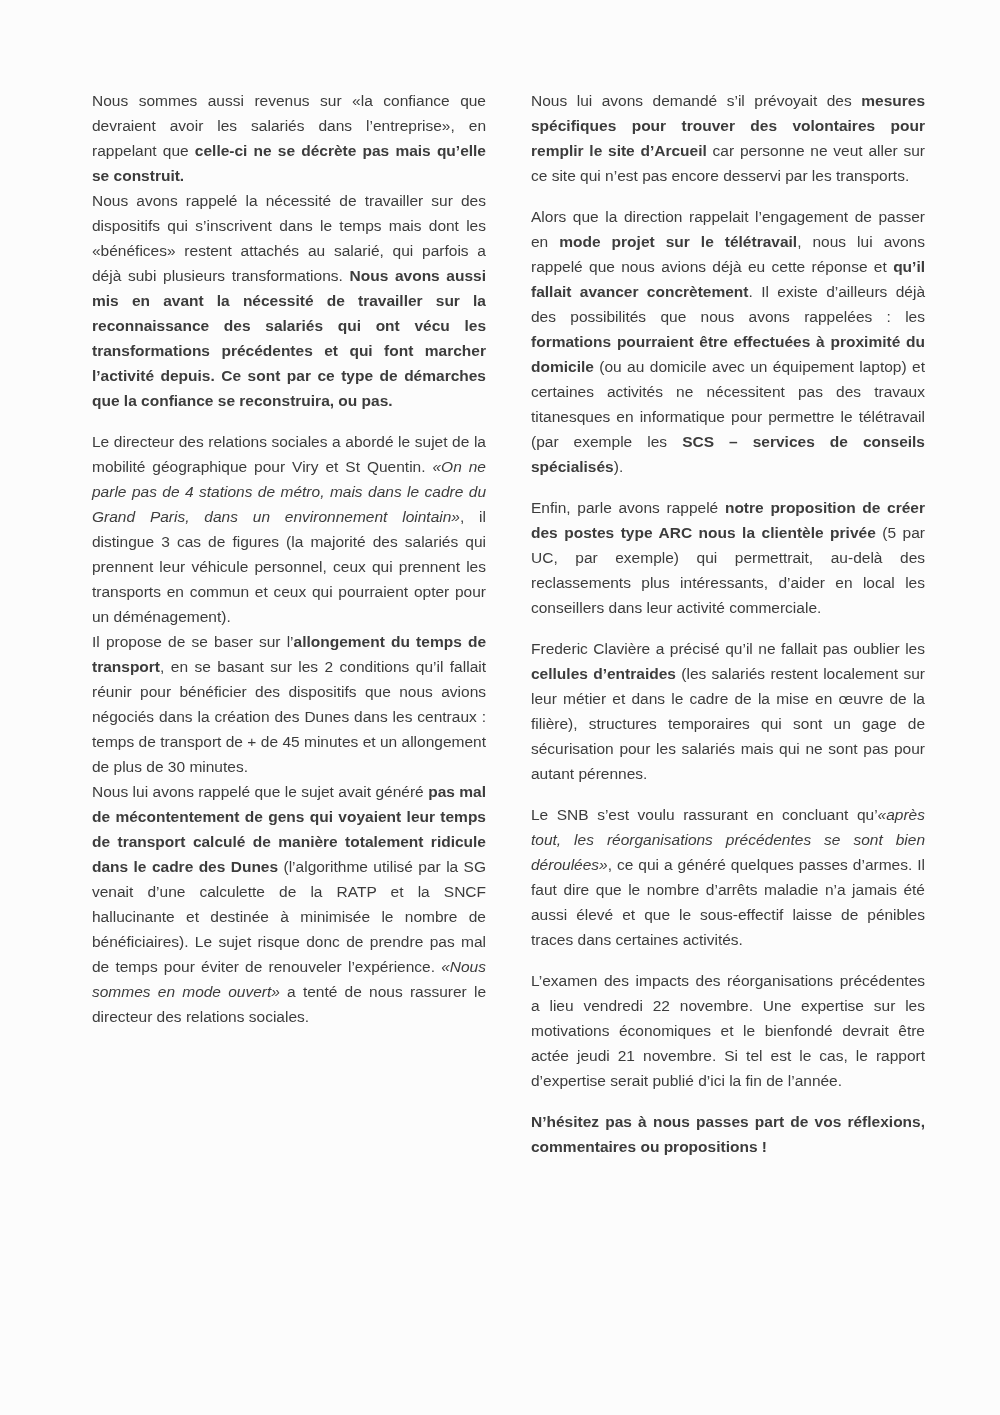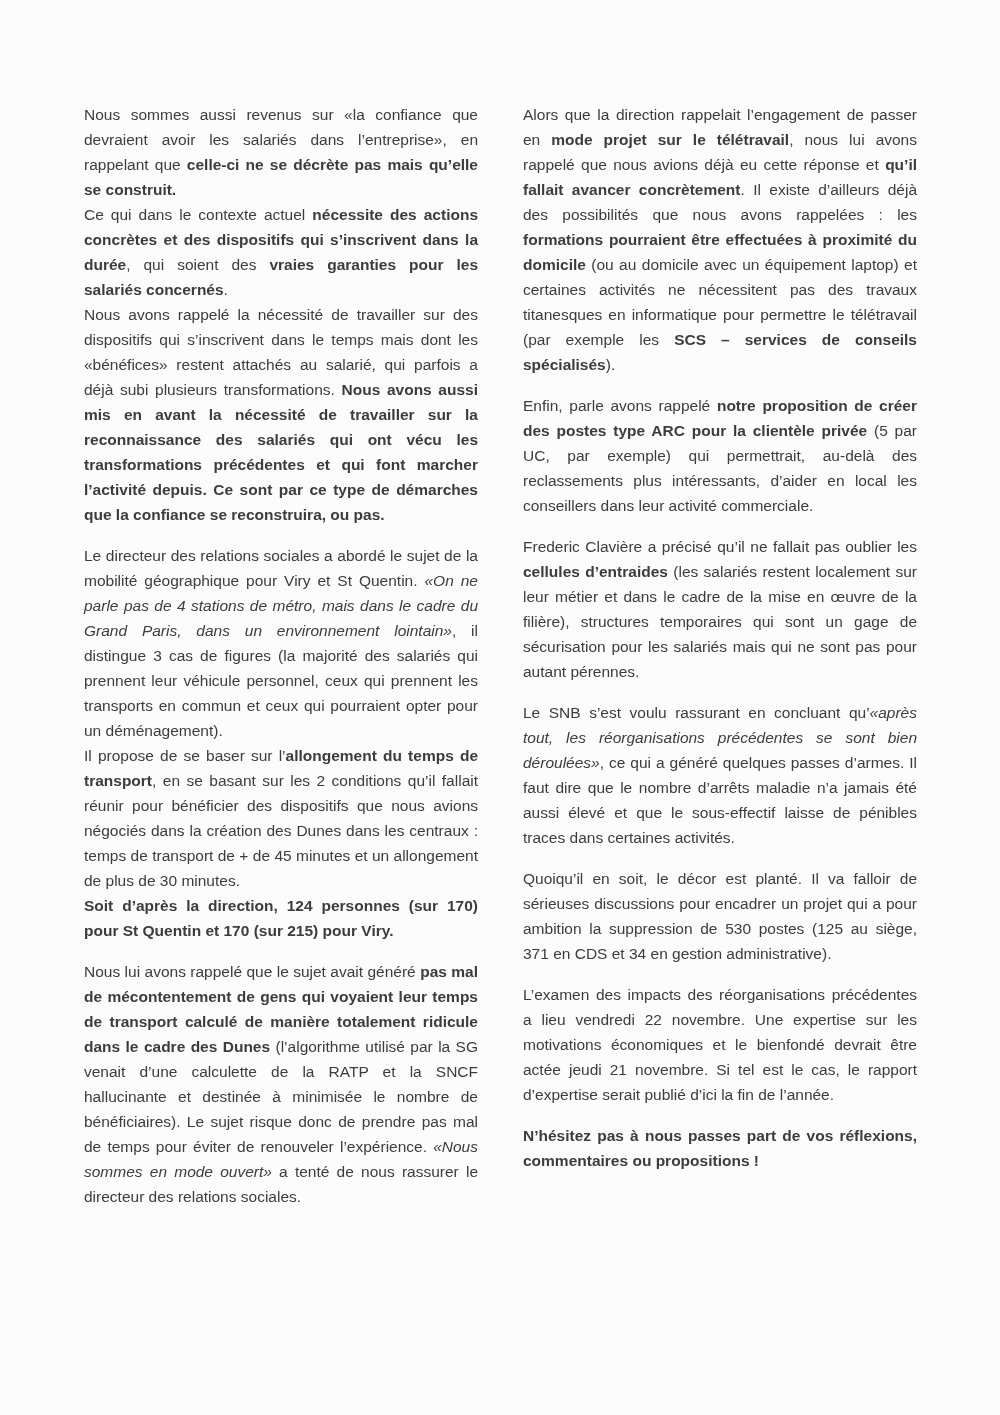--- a/index.html
+++ b/index.html
@@ -13,51 +13,50 @@
     height: 1415px;
     background: #fcfcfc;
     overflow: hidden;
     font-family: "Liberation Sans", "DejaVu Sans", sans-serif;
     font-size: 15.5px;
     line-height: 25px;
     color: #3c3c3c;
   }
   .col {
     position: absolute;
-    top: 102px;
+    top: 88px;
     width: 394px;
     text-align: justify;
+    margin-left: 8px;
   }
   .col-left  { left: 84px;  }
   .col-right { left: 523px; }
   p.para {
     margin: 0;
     padding: 0;
   }
   p.para.gap {
     margin-bottom: 16px;
   }
   .run-b { font-weight: bold; }
   .run-i { font-style: italic; }
 </style>
 </head>
 <body style="background: rgb(252, 252, 252);">
 
 <div class="page" style="background: rgb(252, 252, 252); color: rgb(60, 60, 60);">
   <div class="col col-left">
       <p class="para"><span class="run">Nous sommes aussi revenus sur «la confiance que devraient avoir les salariés dans l’entreprise», en rappelant que </span><span class="run-b">celle-ci ne se décrète pas mais qu’elle se construit.</span></p>
-      <p class="para"><span class="run">Ce qui dans le contexte actuel </span><span class="run-b">nécessite des actions concrètes et des dispositifs qui s’inscrivent dans la durée</span><span class="run">, qui soient des </span><span class="run-b">vraies garanties pour les salariés concernés</span><span class="run">.</span></p>
       <p class="para gap"><span class="run">Nous avons rappelé la nécessité de travailler sur des dispositifs qui s’inscrivent dans le temps mais dont les «bénéfices» restent attachés au salarié, qui parfois a déjà subi plusieurs transformations.  </span><span class="run-b">Nous avons aussi mis en avant la nécessité de travailler sur la reconnaissance des salariés qui ont vécu les transformations précédentes et qui font marcher l’activité depuis. Ce sont par ce type de démarches que la confiance se reconstruira, ou pas.</span></p>
       <p class="para"><span class="run">Le directeur des relations sociales a abordé le sujet de la mobilité géographique pour Viry et St Quentin. </span><span class="run-i">«On ne parle pas de 4 stations de métro, mais dans le cadre du Grand Paris, dans un environnement lointain»</span><span class="run">, il distingue 3 cas de figures (la majorité des salariés qui prennent leur véhicule personnel, ceux qui prennent les transports en commun et ceux qui pourraient opter pour un déménagement).</span></p>
       <p class="para"><span class="run">Il propose de se baser sur l’</span><span class="run-b">allongement du temps de transport</span><span class="run">, en se basant sur les 2 conditions qu’il fallait réunir pour bénéficier des dispositifs que nous avions négociés dans la création des Dunes dans les centraux : temps de transport de + de 45 minutes et un allongement de plus de 30 minutes.</span></p>
-      <p class="para gap"><span class="run-b">Soit d’après la direction, 124 personnes (sur 170) pour St Quentin et 170 (sur 215) pour Viry.</span></p>
       <p class="para"><span class="run">Nous lui avons rappelé que le sujet avait généré </span><span class="run-b">pas mal de mécontentement de gens qui voyaient leur temps de transport calculé de manière totalement ridicule dans le cadre des Dunes</span><span class="run"> (l’algorithme utilisé par la SG venait d’une calculette de la RATP et la SNCF hallucinante et destinée à minimisée le nombre de bénéficiaires). Le sujet risque donc de prendre pas mal de temps pour éviter de renouveler l’expérience. </span><span class="run-i">«Nous sommes en mode ouvert»</span><span class="run"> a tenté de nous rassurer le directeur des relations sociales.</span></p>
     </div>
   <div class="col col-right">
+      <p class="para gap"><span class="run">Nous lui avons demandé s’il prévoyait des </span><span class="run-b">mesures spécifiques pour trouver des volontaires pour remplir le site d’Arcueil</span><span class="run"> car personne ne veut aller sur ce site qui n’est pas encore desservi par les transports.</span></p>
       <p class="para gap"><span class="run">Alors que la direction rappelait l’engagement de passer en </span><span class="run-b">mode projet sur le télétravail</span><span class="run">, nous lui avons rappelé que nous avions déjà eu cette réponse et </span><span class="run-b">qu’il fallait avancer concrètement</span><span class="run">. Il existe d’ailleurs déjà des possibilités que nous avons rappelées : les </span><span class="run-b">formations pourraient être effectuées à proximité du domicile</span><span class="run"> (ou au domicile avec un équipement laptop) et certaines activités ne nécessitent pas des travaux titanesques en informatique pour permettre le télétravail (par exemple les </span><span class="run-b">SCS – services de conseils spécialisés</span><span class="run">).</span></p>
-      <p class="para gap"><span class="run">Enfin, parle avons rappelé </span><span class="run-b">notre proposition de créer des postes type ARC pour la clientèle privée</span><span class="run"> (5 par UC, par exemple) qui permettrait, au-delà des reclassements plus intéressants, d’aider en local les conseillers dans leur activité commerciale.</span></p>
+      <p class="para gap"><span class="run">Enfin, parle avons rappelé </span><span class="run-b">notre proposition de créer des postes type ARC nous la clientèle privée</span><span class="run"> (5 par UC, par exemple) qui permettrait, au-delà des reclassements plus intéressants, d’aider en local les conseillers dans leur activité commerciale.</span></p>
       <p class="para gap"><span class="run">Frederic Clavière a précisé qu’il ne fallait pas oublier les </span><span class="run-b">cellules d’entraides</span><span class="run"> (les salariés restent localement sur leur métier et dans le cadre de la mise en œuvre de la filière), structures temporaires qui sont un gage de sécurisation pour les salariés mais qui ne sont pas pour autant pérennes.</span></p>
       <p class="para gap"><span class="run">Le SNB s’est voulu rassurant en concluant qu’</span><span class="run-i">«après tout, les réorganisations précédentes se sont bien déroulées»</span><span class="run">, ce qui a généré quelques passes d’armes. Il faut dire que le nombre d’arrêts maladie n’a jamais été aussi élevé et que le sous-effectif laisse de pénibles traces dans certaines activités.</span></p>
-      <p class="para gap"><span class="run">Quoiqu’il en soit, le décor est planté. Il va falloir de sérieuses discussions pour encadrer un projet qui a pour ambition la suppression de 530 postes (125 au siège, 371 en CDS et 34 en gestion administrative).</span></p>
       <p class="para gap"><span class="run">L’examen des impacts des réorganisations précédentes a lieu vendredi 22 novembre. Une expertise sur les motivations économiques et le bienfondé devrait être actée jeudi 21 novembre. Si tel est le cas, le rapport d’expertise serait publié d’ici la fin de l’année.</span></p>
       <p class="para"><span class="run-b">N’hésitez pas à nous passes part de vos réflexions, commentaires ou propositions !</span></p>
     </div>
 </div>
 
 </body></html>

